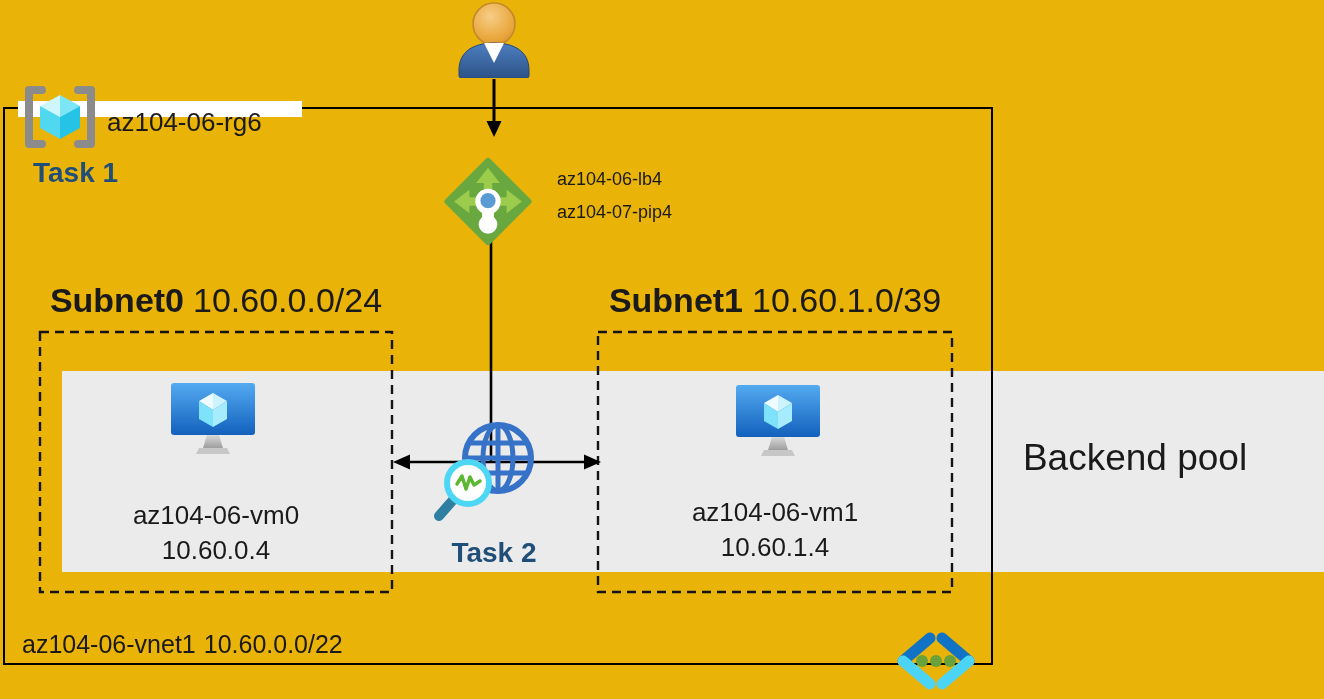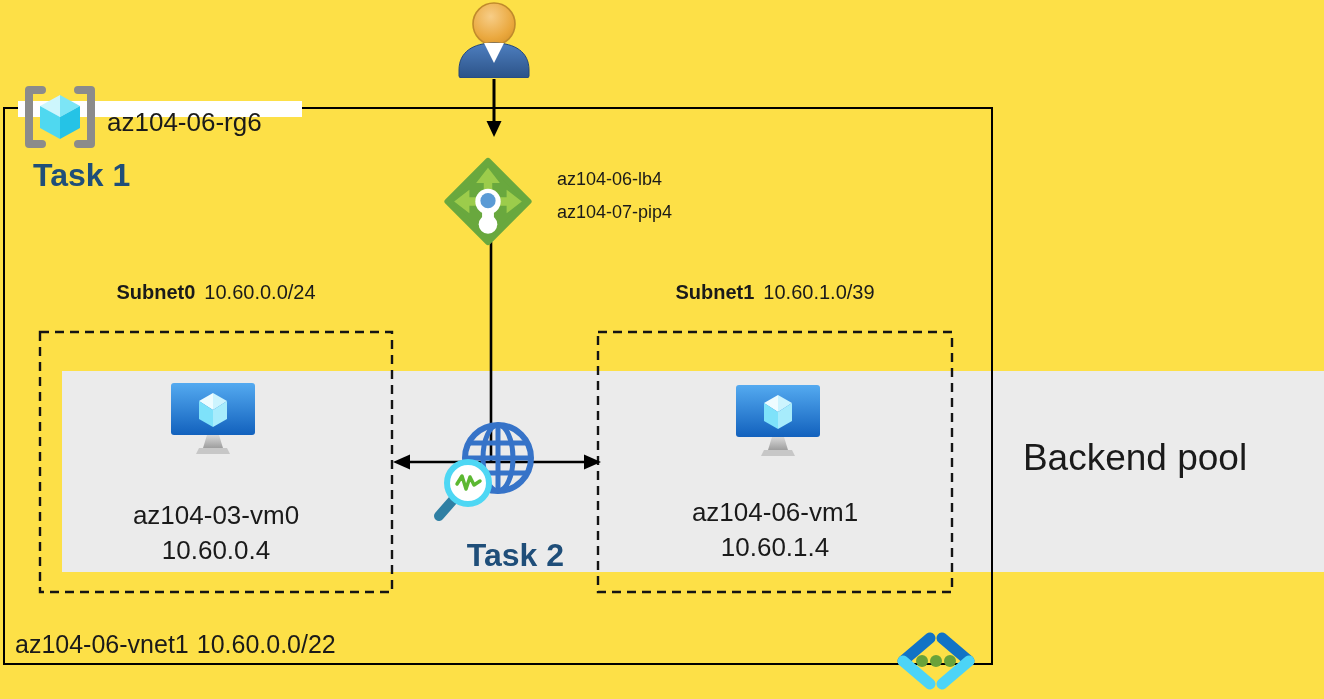--- a/index.html
+++ b/index.html
@@ -1,44 +1,44 @@
 <!DOCTYPE html>
 <html><head>
 <meta charset="utf-8">
 <style>
   html,body { margin:0; padding:0; background:#fff; }
   .canvas {
-    position:relative; width:1324px; height:699px; background:#fde047;
+    position:relative; width:1324px; height:699px; background:#eab308;
     font-family:"Liberation Sans", sans-serif; overflow:hidden; color:#1a1a1a;
   }
   .abs { position:absolute; }
   
   .band { left:62px; top:371px; width:1262px; height:201px; background:#ebebeb; }
   
   .rg-box { left:3px; top:107px; width:986px; height:554px; border:2.5px solid #000; }
   
   .rg-mask { left:18px; top:101px; width:284px; height:16px; background:#ffffff; }
   
   .layer { left:0; top:0; width:1324px; height:699px; pointer-events:none; }
   
   .lbl { position:absolute; white-space:nowrap; }
   .rg-label { left:107px; top:107px; font-size:26px; }
-  .task { color:#1f4e79; font-weight:bold; font-size:32px; }
+  .task { color:#1f4e79; font-weight:bold; font-size:28px; }
   .task1 { left:33px; top:157px; }
-  .task2 { left:424px; top:537px; width:140px; text-align:right; }
+  .task2 { left:424px; top:537px; width:140px; text-align:center; }
   .lb-label { left:557px; top:163px; font-size:18px; line-height:33px; }
-  .subnet-title { top:281px; font-size:20px; text-align:center; }
+  .subnet-title { top:281px; font-size:34px; text-align:center; }
   .subnet-title .b { font-weight:bold; margin-right:9px; }
   .st0 { left:40px; width:352px; }
   .st1 { left:598px; width:354px; }
   .vm-label { font-size:26px; text-align:center; line-height:35px; }
   .vm0 { left:40px; top:498px; width:352px; }
   .vm1 { left:598px; top:495px; width:354px; }
   .backend { left:994px; top:437px; width:282px; text-align:center; font-size:37px; }
-  .vnet-label { left:15px; top:630px; font-size:25px; }
+  .vnet-label { left:22px; top:630px; font-size:25px; }
   .vnet-label .n { margin-right:8px; }
   svg.icon { position:absolute; }
 </style>
 </head>
 <body>
 
 <div class="canvas">
 
   <div class="abs band"></div>
 
@@ -163,21 +163,21 @@
   </div>
 
   <div class="lbl subnet-title st0">
     <span class="b">Subnet0</span><span>10.60.0.0/24</span>
   </div>
   <div class="lbl subnet-title st1">
     <span class="b">Subnet1</span><span>10.60.1.0/39</span>
   </div>
 
   <div class="lbl vm-label vm0">
-    <div>az104-03-vm0</div>
+    <div>az104-06-vm0</div>
     <div>10.60.0.4</div>
   </div>
   <div class="lbl vm-label vm1">
     <div>az104-06-vm1</div>
     <div>10.60.1.4</div>
   </div>
 
   <div class="lbl task task2">Task 2</div>
   <div class="lbl backend">Backend pool</div>
 

